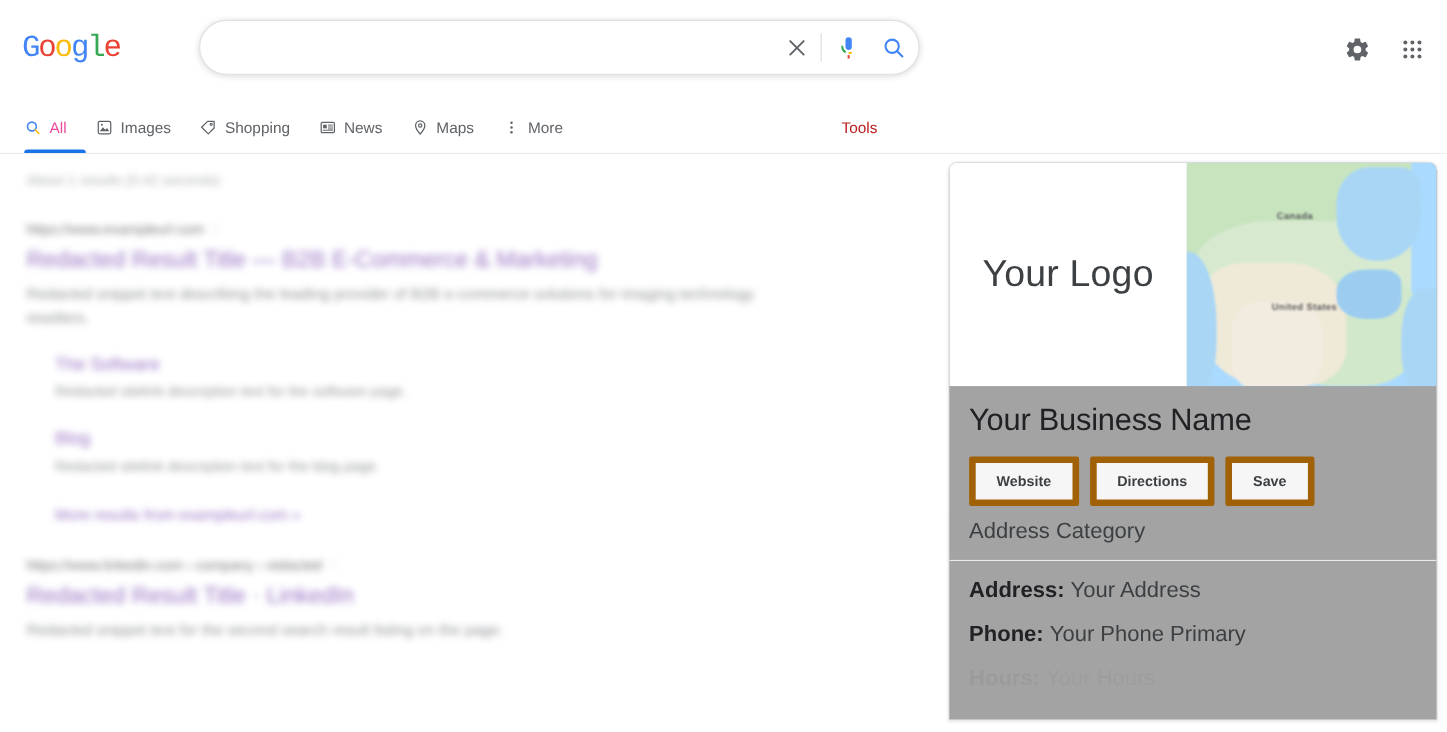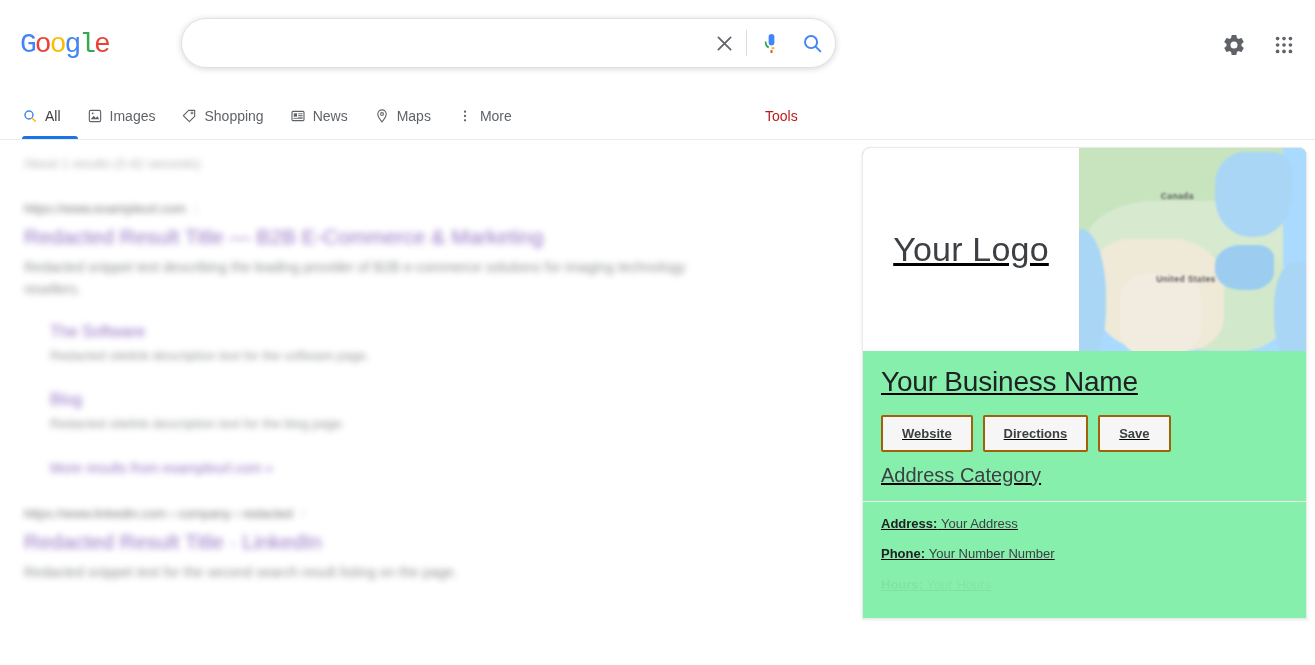--- a/index.html
+++ b/index.html
@@ -107,21 +107,21 @@
     gap: 7px;
     height: 46px;
     padding: 0 14px 0 0;
     margin-right: 12px;
     font-size: 14px;
     color: #5f6368;
     cursor: pointer;
     position: relative;
   }
   .navtab:first-child { padding-left: 0; }
-  .navtab.active { color: #404040; }
+  .navtab.active { color: #ec4899; }
   .navtab.active .tab-underline {
     position: absolute;
     left: 0; bottom: 0;
     height: 3px; width: 56px;
     background: #1a73e8;
     border-radius: 3px 3px 0 0;
   }
   .tab-ico { display: flex; align-items: center; }
   .tools-btn {
     position: absolute;
@@ -201,26 +201,25 @@
     color: #7b4fb5;
     opacity: .78;
     margin-left: 26px;
   }
 
   
   .kpanel {
     position: absolute;
     left: 862px; top: 7px;
     width: 445px;
-    background: #86efac;
+    background: #a3a3a3;
     border: 1px solid #e8eaed;
     border-radius: 8px 8px 0 0;
     box-shadow: 0 1px 3px rgba(32,33,36,.10);
     overflow: hidden;
-    text-decoration: underline;
   }
   .kp-head {
     position: relative;
     height: 203px;
     display: flex;
   }
   .kp-logo-box {
     width: 216px;
     height: 100%;
     display: flex;
@@ -280,39 +279,39 @@
     line-height: 1.2;
     letter-spacing: -.2px;
   }
   .kp-actions {
     display: flex;
     gap: 10px;
     padding: 16px 18px 0 18px;
   }
   .kp-btn {
     background: #f6f6f6;
-    border: 2px solid #a16207;
+    border: 6px solid #a16207;
     border-radius: 2px;
     font-size: 13px;
     font-weight: bold;
     color: #3c4043;
     padding: 9px 19px;
     cursor: pointer;
     font-family: "Liberation Sans", sans-serif;
   }
   .kp-category {
     font-size: 20px;
     font-weight: 300;
     color: #3c4043;
     padding: 12px 18px 14px 18px;
     border-bottom: 1px solid #ebebeb;
   }
   .kp-facts { padding: 14px 18px 10px 18px; }
   .kp-fact {
-    font-size: 13px;
+    font-size: 20px;
     color: #202124;
     margin-bottom: 14px;
     line-height: 1.3;
   }
   .kp-fact .f-label { font-weight: bold; color: #202124; }
   .kp-fact .f-value { color: #3c4043; font-weight: 300; }
   .kp-fact.ghost { opacity: .055; }
 </style>
 </head>
 <body>
@@ -530,21 +529,21 @@
 
       <div class="kp-category">Address Category</div>
 
       <div class="kp-facts">
         <div class="kp-fact">
           <span class="f-label">Address:</span>
           <span class="f-value">Your Address</span>
         </div>
         <div class="kp-fact">
           <span class="f-label">Phone:</span>
-          <span class="f-value">Your Number Number</span>
+          <span class="f-value">Your Phone Primary</span>
         </div>
         <div class="kp-fact ghost">
           <span class="f-label">Hours:</span>
           <span class="f-value">Your Hours</span>
         </div>
       </div>
     </div>
   </div>
 </div>
 

